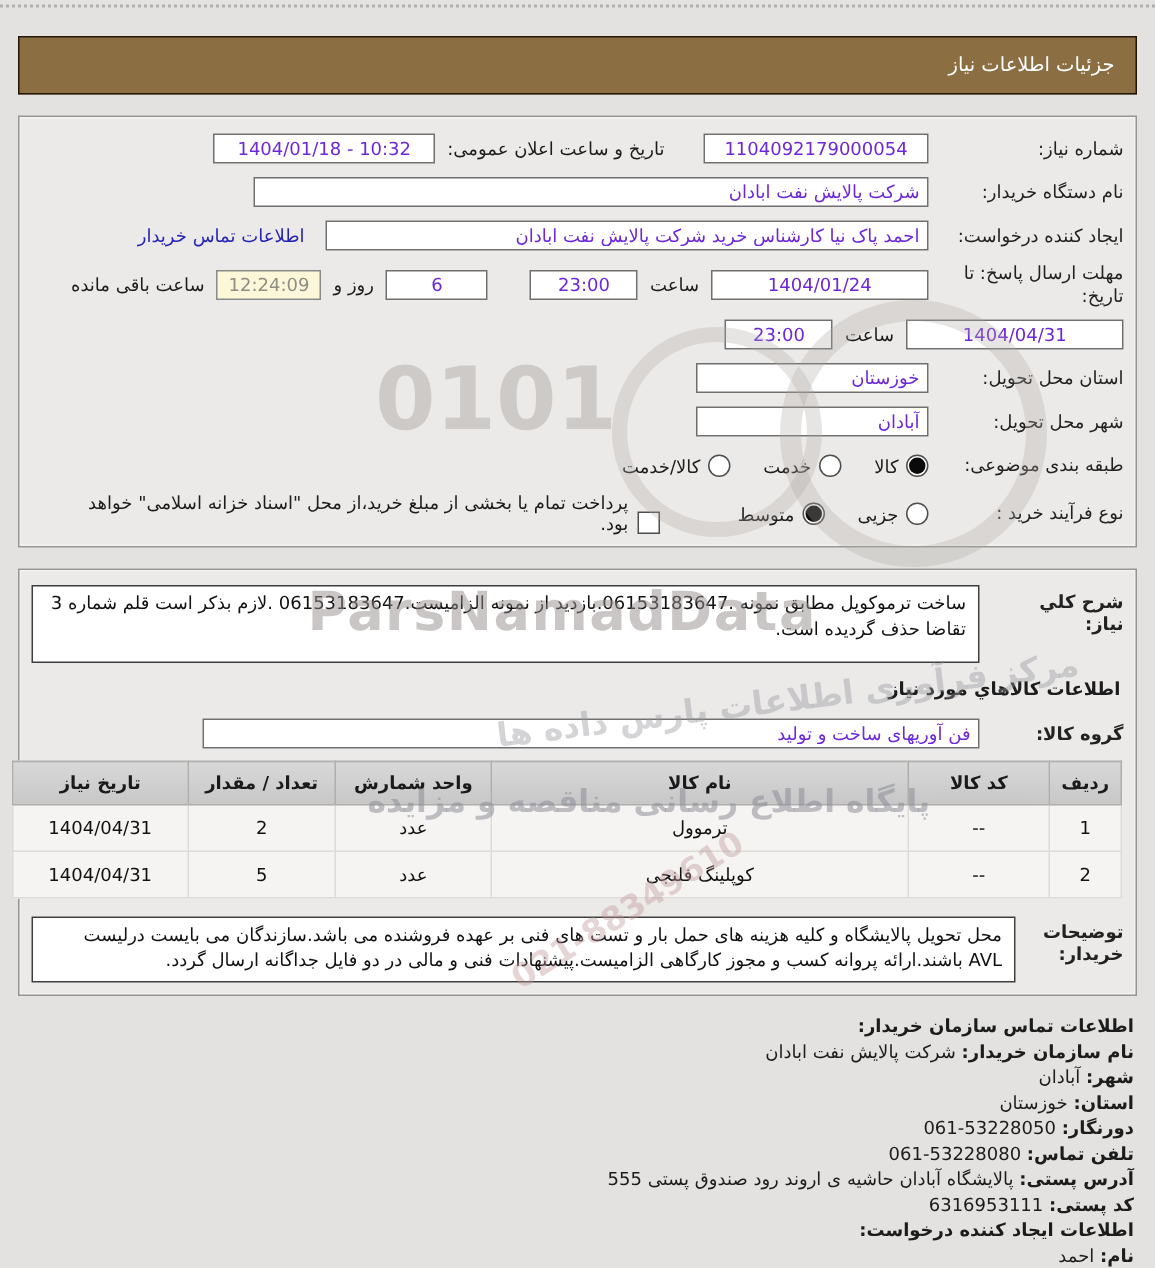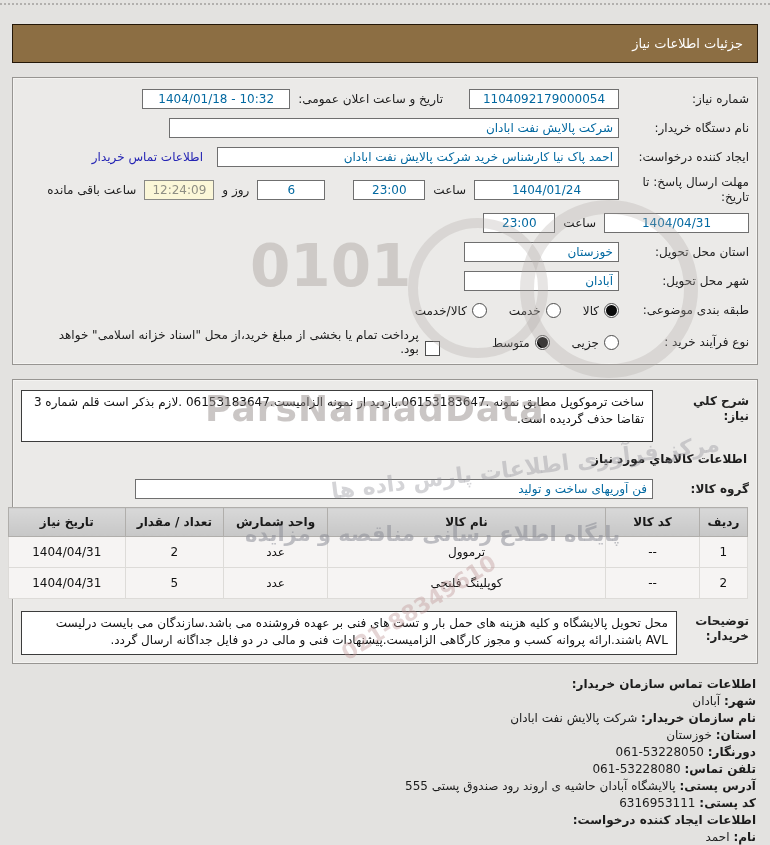--- a/index.html
+++ b/index.html
@@ -22,21 +22,21 @@
   .gbox{
     margin:14px 12px 0;border:1px solid #979592;background:#ebeae8;
     box-shadow:inset 0 0 0 1px #f4f3f1;
     padding:10px 8px 8px;position:relative;z-index:2;
   }
   .frow{display:flex;align-items:center;margin-bottom:7px;min-height:22px;}
   .lbl{width:130px;flex:0 0 130px;color:#222;}
   .lbl2 .line{display:block;line-height:15px;}
   .lblb{font-weight:bold;}
   input.fld{
-    height:20px;border:1px solid #6f6f6f;background:#fff;color:#0369a1;
+    height:20px;border:1px solid #6f6f6f;background:#fff;color:#6d28d9;
     font-family:"DejaVu Sans",sans-serif;font-size:12px;
     padding:0 5px;box-sizing:border-box;
   }
   .fld.center{text-align:center;direction:ltr;}
   .fld.rt{text-align:right;direction:rtl;}
   .countdown{
     height:20px;width:70px;border:1px solid #8a8a86;background:#fbf7d8;
     color:#8e8e84;display:inline-flex;align-items:center;justify-content:center;
     direction:ltr;box-sizing:border-box;
   }
@@ -245,22 +245,22 @@
     <span class="lbl lbl2 lblb" style="width:72px;flex:0 0 72px;padding-top:3px">
       <span class="line">توضیحات</span>
       <span class="line">خریدار:</span>
     </span>
     <div class="whitebox" style="width:662px;min-height:44px">محل تحویل پالایشگاه و کلیه هزینه های حمل بار و تست های فنی بر عهده فروشنده می باشد.سازندگان می بایست درلیست AVL باشند.ارائه پروانه کسب و مجوز کارگاهی الزامیست.پیشنهادات فنی و مالی در دو فایل جداگانه ارسال گردد.</div>
   </div>
 </div>
 
 <div class="contact">
   <div class="ctitle">اطلاعات تماس سازمان خریدار:</div>
+  <div class="cline"><b>نام سازمان خریدار:</b> <span>شرکت پالایش نفت ابادان</span></div>
   <div class="cline"><b>شهر:</b> <span>آبادان</span></div>
-  <div class="cline"><b>نام سازمان خریدار:</b> <span>شرکت پالایش نفت ابادان</span></div>
   <div class="cline"><b>استان:</b> <span>خوزستان</span></div>
   <div class="cline"><b>دورنگار:</b> <span>53228050-061</span></div>
   <div class="cline"><b>تلفن تماس:</b> <span>53228080-061</span></div>
   <div class="cline"><b>آدرس پستی:</b> <span>پالایشگاه آبادان حاشیه ی اروند رود صندوق پستی 555</span></div>
   <div class="cline"><b>کد پستی:</b> <span>6316953111</span></div>
   <div class="ctitle">اطلاعات ایجاد کننده درخواست:</div>
   <div class="cline"><b>نام:</b> <span>احمد</span></div>
 
 </div>
 

